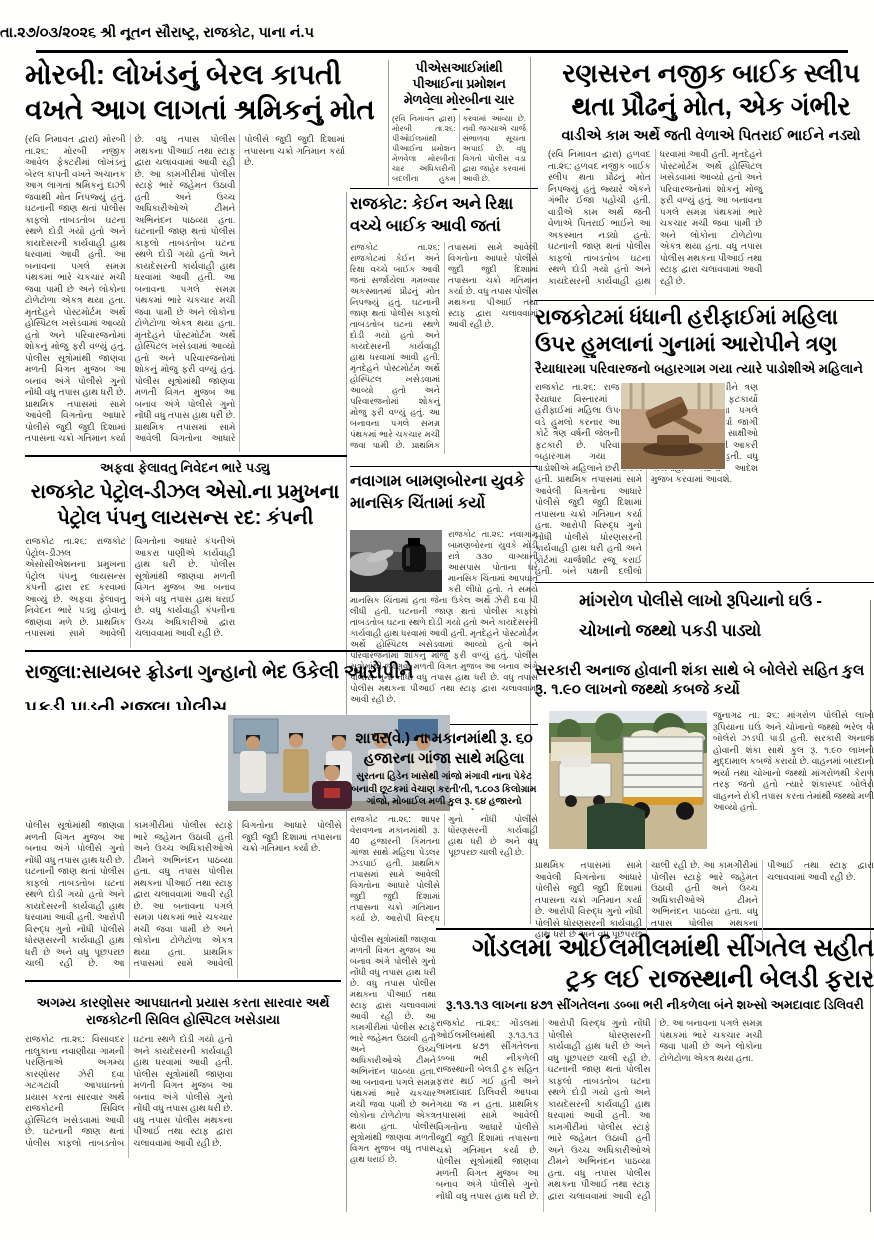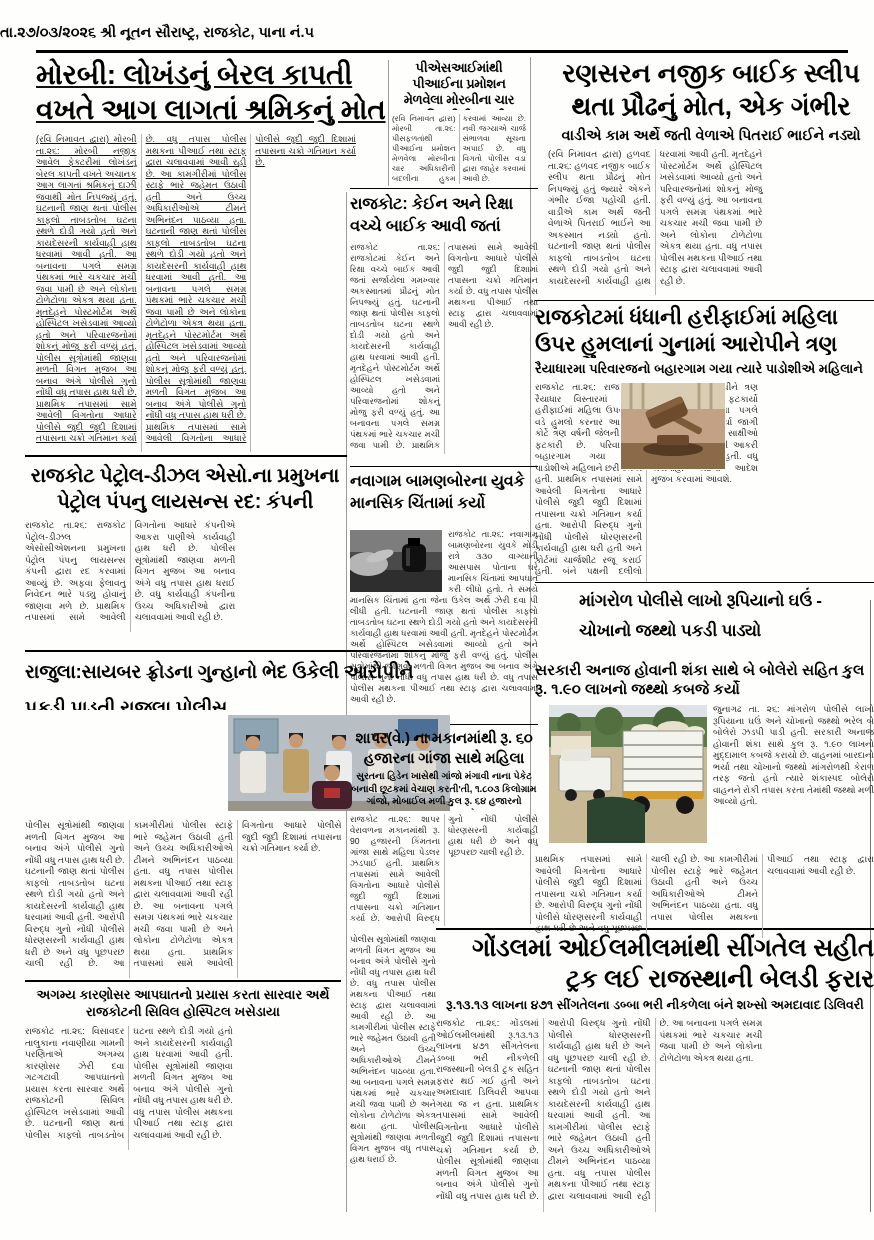--- a/index.html
+++ b/index.html
@@ -39,28 +39,28 @@
   <div class="hrule" style="left:350px;top:188px;width:188px;height:1px;"></div>
   <div class="hrule" style="left:535px;top:300px;width:339px;height:1px;"></div>
   <div class="hrule" style="left:25px;top:455px;width:322px;height:2px;"></div>
   <div class="hrule" style="left:350px;top:466px;width:188px;height:1px;"></div>
   <div class="hrule" style="left:535px;top:582px;width:339px;height:1px;"></div>
   <div class="hrule" style="left:25px;top:650px;width:425px;height:2px;"></div>
   <div class="hrule" style="left:350px;top:724px;width:188px;height:1px;"></div>
   <div class="hrule" style="left:436px;top:928px;width:438px;height:2px;"></div>
   <div class="hrule" style="left:25px;top:980px;width:316px;height:2px;"></div>
 
-  <section class="art" style="left:36px;top:57px;width:364px;text-decoration:underline;">
+  <section class="art" style="left:25px;top:57px;width:364px;">
     <h1 class="hl" style="font-size:28px;line-height:35px;height:70px;overflow:hidden;">મોરબી: લોખંડનું બેરલ કાપતી વખતે આગ લાગતાં શ્રમિકનું મોત</h1>
     <div class="body c3" style="margin-top:7px;width:320px;height:318px;">(રવિ નિમાવત દ્વારા) મોરબી તા.૨૬: મોરબી નજીક આવેલ ફેક્ટરીમાં લોખંડનું બેરલ કાપતી વખતે અચાનક આગ લાગતાં શ્રમિકનું દાઝી જવાથી મોત નિપજ્યું હતું. ઘટનાની જાણ થતાં પોલીસ કાફલો તાબડતોબ ઘટના સ્થળે દોડી ગયો હતો અને કાયદેસરની કાર્યવાહી હાથ ધરવામાં આવી હતી. આ બનાવના પગલે સમગ્ર પંથકમાં ભારે ચકચાર મચી જવા પામી છે અને લોકોના ટોળેટોળા એકત્ર થયા હતા. મૃતદેહને પોસ્ટમોર્ટમ અર્થે હોસ્પિટલ ખસેડવામાં આવ્યો હતો અને પરિવારજનોમાં શોકનું મોજુ ફરી વળ્યું હતું. પોલીસ સૂત્રોમાંથી જાણવા મળતી વિગત મુજબ આ બનાવ અંગે પોલીસે ગુનો નોંધી વધુ તપાસ હાથ ધરી છે. પ્રાથમિક તપાસમાં સામે આવેલી વિગતોના આધારે પોલીસે જુદી જુદી દિશામાં તપાસના ચક્રો ગતિમાન કર્યા છે. વધુ તપાસ પોલીસ મથકના પીઆઈ તથા સ્ટાફ દ્વારા ચલાવવામાં આવી રહી છે. આ કામગીરીમાં પોલીસ સ્ટાફે ભારે જહેમત ઉઠાવી હતી અને ઉચ્ચ અધિકારીઓએ ટીમને અભિનંદન પાઠવ્યા હતા. ઘટનાની જાણ થતાં પોલીસ કાફલો તાબડતોબ ઘટના સ્થળે દોડી ગયો હતો અને કાયદેસરની કાર્યવાહી હાથ ધરવામાં આવી હતી. આ બનાવના પગલે સમગ્ર પંથકમાં ભારે ચકચાર મચી જવા પામી છે અને લોકોના ટોળેટોળા એકત્ર થયા હતા. મૃતદેહને પોસ્ટમોર્ટમ અર્થે હોસ્પિટલ ખસેડવામાં આવ્યો હતો અને પરિવારજનોમાં શોકનું મોજુ ફરી વળ્યું હતું. પોલીસ સૂત્રોમાંથી જાણવા મળતી વિગત મુજબ આ બનાવ અંગે પોલીસે ગુનો નોંધી વધુ તપાસ હાથ ધરી છે. પ્રાથમિક તપાસમાં સામે આવેલી વિગતોના આધારે પોલીસે જુદી જુદી દિશામાં તપાસના ચક્રો ગતિમાન કર્યા છે.</div>
   </section>
 
   <section class="art" style="left:392px;top:60px;width:134px;">
     <h2 class="hl center" style="font-size:13px;line-height:16px;max-height:50px;overflow:hidden;">પીએસઆઈમાંથી પીઆઈના પ્રમોશન મેળવેલા મોરબીના ચાર અધિકારીની બદલી</h2>
-    <div class="body c2" style="margin-top:4px;height:70px;font-size:7.8px;column-gap:7px;">(રવિ નિમાવત દ્વારા) મોરબી તા.૨૬: પીસફળતાંથી પીઆઈના પ્રમોશન મેળવેલા મોરબીના ચાર અધિકારીની બદલીના હુકમ કરવામાં આવ્યા છે. નવી જગ્યાએ ચાર્જ સંભાળવા સૂચના અપાઈ છે. વધુ વિગતો પોલીસ વડા દ્વારા જાહેર કરવામાં આવી છે.</div>
+    <div class="body c2" style="margin-top:4px;height:70px;font-size:7.8px;column-gap:7px;">(રવિ નિમાવત દ્વારા) મોરબી તા.૨૬: પીઓઈલમાંથી પીઆઈના પ્રમોશન મેળવેલા મોરબીના ચાર અધિકારીની બદલીના હુકમ કરવામાં આવ્યા છે. નવી જગ્યાએ ચાર્જ સંભાળવા સૂચના અપાઈ છે. વધુ વિગતો પોલીસ વડા દ્વારા જાહેર કરવામાં આવી છે.</div>
   </section>
 
   <section class="art" style="left:548px;top:57px;width:326px;">
     <h1 class="hl center" style="font-size:26px;line-height:33px;height:66px;overflow:hidden;">રણસરન નજીક બાઈક સ્લીપ થતા પ્રૌઢનું મોત, એક ગંભીર</h1>
     <div class="sub center" style="font-size:14.5px;line-height:18px;margin-top:3px;height:18px;overflow:hidden;">વાડીએ કામ અર્થે જતી વેળાએ પિતરાઈ ભાઈને નડ્યો અકસ્માત</div>
     <div class="body c3" style="margin-top:5px;height:146px;">(રવિ નિમાવત દ્વારા) હળવદ તા.૨૬: હળવદ નજીક બાઈક સ્લીપ થતા પ્રૌઢનું મોત નિપજ્યું હતું જ્યારે એકને ગંભીર ઈજા પહોંચી હતી. વાડીએ કામ અર્થે જતી વેળાએ પિતરાઈ ભાઈને આ અકસ્માત નડ્યો હતો. ઘટનાની જાણ થતાં પોલીસ કાફલો તાબડતોબ ઘટના સ્થળે દોડી ગયો હતો અને કાયદેસરની કાર્યવાહી હાથ ધરવામાં આવી હતી. મૃતદેહને પોસ્ટમોર્ટમ અર્થે હોસ્પિટલ ખસેડવામાં આવ્યો હતો અને પરિવારજનોમાં શોકનું મોજુ ફરી વળ્યું હતું. આ બનાવના પગલે સમગ્ર પંથકમાં ભારે ચકચાર મચી જવા પામી છે અને લોકોના ટોળેટોળા એકત્ર થયા હતા. વધુ તપાસ પોલીસ મથકના પીઆઈ તથા સ્ટાફ દ્વારા ચલાવવામાં આવી રહી છે.</div>
   </section>
 
   <section class="art" style="left:350px;top:192px;width:188px;">
     <h2 class="hl" style="font-size:16.5px;line-height:22px;height:44px;overflow:hidden;">રાજકોટ: કેઈન અને રિક્ષા વચ્ચે બાઈક આવી જતાં પ્રૌઢનું મોત</h2>
@@ -87,20 +87,21 @@
         <rect x="52" y="30" width="34" height="7" rx="3" fill="#7c5a38" transform="rotate(28 52 30)"></rect>
         <g transform="rotate(-24 46 30)">
           <rect x="26" y="20" width="40" height="20" rx="5" fill="#6e4b2d"></rect>
           <rect x="26" y="20" width="40" height="7" rx="3" fill="#85613f"></rect>
         </g>
       </svg>
     </span>
   </section>
 
   <section class="art" style="left:25px;top:460px;width:320px;">
+    <div class="kicker" style="height:16px;overflow:hidden;">અફવા ફેલાવતુ નિવેદન ભારે પડ્યુ</div>
     <h2 class="hl center" style="font-size:20px;line-height:26px;height:52px;margin-top:2px;overflow:hidden;">રાજકોટ પેટ્રોલ-ડીઝલ એસો.ના પ્રમુખના પેટ્રોલ પંપનુ લાયસન્સ રદ: કંપની આકારા પાણીએ</h2>
     <div class="body c3" style="margin-top:6px;height:112px;">રાજકોટ તા.૨૬: રાજકોટ પેટ્રોલ-ડીઝલ એસોસીએશનના પ્રમુખના પેટ્રોલ પંપનુ લાયસન્સ કંપની દ્વારા રદ કરવામાં આવ્યું છે. અફવા ફેલાવતુ નિવેદન ભારે પડ્યુ હોવાનું જાણવા મળે છે. પ્રાથમિક તપાસમાં સામે આવેલી વિગતોના આધારે કંપનીએ આકરા પાણીએ કાર્યવાહી હાથ ધરી છે. પોલીસ સૂત્રોમાંથી જાણવા મળતી વિગત મુજબ આ બનાવ અંગે વધુ તપાસ હાથ ધરાઈ છે. વધુ કાર્યવાહી કંપનીના ઉચ્ચ અધિકારીઓ દ્વારા ચલાવવામાં આવી રહી છે.</div>
   </section>
 
   <section class="art" style="left:350px;top:470px;width:188px;">
     <h2 class="hl" style="font-size:16px;line-height:22px;height:44px;overflow:hidden;">નવાગામ બામણબોરના યુવકે માનસિક ચિંતામાં કર્યો આપઘાત</h2>
     <div class="body" style="margin-top:15px;height:200px;font-size:8.6px;">
       <span class="pf-l">
         <svg class="photo" width="92" height="62" viewBox="0 0 92 62">
           <rect width="92" height="62" fill="#4a4a4a"></rect>
@@ -113,21 +114,21 @@
           <rect x="56" y="18" width="4" height="18" fill="#3c3c3c"></rect>
         </svg>
       </span>
       <span>રાજકોટ તા.૨૬: નવાગામ બામણબોરના યુવકે મોડી રાત્રે ૩૩૦ વાગ્યાની આસપાસ પોતાના ઘરે માનસિક ચિંતામાં આપઘાત કરી લીધો હતો. તે સમયે માનસિક ચિંતામાં હતા જેના ઉકેલ અર્થે ઝેરી દવા પી લીધી હતી. ઘટનાની જાણ થતાં પોલીસ કાફલો તાબડતોબ ઘટના સ્થળે દોડી ગયો હતો અને કાયદેસરની કાર્યવાહી હાથ ધરવામાં આવી હતી. મૃતદેહને પોસ્ટમોર્ટમ અર્થે હોસ્પિટલ ખસેડવામાં આવ્યો હતો અને પરિવારજનોમાં શોકનું મોજુ ફરી વળ્યું હતું. પોલીસ સૂત્રોમાંથી જાણવા મળતી વિગત મુજબ આ બનાવ અંગે પોલીસે ગુનો નોંધી વધુ તપાસ હાથ ધરી છે. વધુ તપાસ પોલીસ મથકના પીઆઈ તથા સ્ટાફ દ્વારા ચલાવવામાં આવી રહી છે.</span>
     </div>
   </section>
 
   <section class="art" style="left:535px;top:586px;width:339px;">
     <h1 class="hl" style="font-size:17px;line-height:30px;height:60px;overflow:hidden;margin-left:44px;">માંગરોળ પોલીસે લાખો રૂપિયાનો ઘઉં - ચોખાનો જથ્થો પકડી પાડ્યો</h1>
     <div class="sub" style="font-size:15px;line-height:19px;margin-top:14px;height:38px;overflow:hidden;">સરકારી અનાજ હોવાની શંકા સાથે બે બોલેરો સહિત કુલ રૂ. ૧.૯૦ લાખનો જથ્થો કબજે કર્યો</div>
-    <div class="body" style="margin-top:6px;height:146px;">
+    <div class="body" style="margin-top:12px;height:146px;">
       <span class="pf-l" style="margin-left:14px;">
         <svg class="photo" width="158" height="138" viewBox="0 0 158 138">
           <rect width="158" height="138" fill="#c9b894"></rect>
           <rect width="158" height="26" fill="#dde3e6"></rect>
           <rect y="12" width="158" height="30" fill="#5d7a49"></rect>
           <circle cx="20" cy="20" r="12" fill="#4e6a3d"></circle>
             <circle cx="60" cy="16" r="14" fill="#526f40"></circle>
             <circle cx="120" cy="18" r="16" fill="#49653a"></circle>
           <rect x="2" y="26" width="40" height="24" fill="#e9e2cd"></rect>
             <rect x="2" y="26" width="40" height="5" fill="#b8aa8c"></rect>
@@ -186,28 +187,28 @@
             <rect x="96" y="73" width="16" height="10" fill="#b33333"></rect>
         </svg>
       </span>
     </div>
     <div class="body c4" style="margin-top:6px;height:158px;">પોલીસ સૂત્રોમાંથી જાણવા મળતી વિગત મુજબ આ બનાવ અંગે પોલીસે ગુનો નોંધી વધુ તપાસ હાથ ધરી છે. ઘટનાની જાણ થતાં પોલીસ કાફલો તાબડતોબ ઘટના સ્થળે દોડી ગયો હતો અને કાયદેસરની કાર્યવાહી હાથ ધરવામાં આવી હતી. આરોપી વિરુદ્ધ ગુનો નોંધી પોલીસે ધોરણસરની કાર્યવાહી હાથ ધરી છે અને વધુ પૂછપરછ ચાલી રહી છે. આ કામગીરીમાં પોલીસ સ્ટાફે ભારે જહેમત ઉઠાવી હતી અને ઉચ્ચ અધિકારીઓએ ટીમને અભિનંદન પાઠવ્યા હતા. વધુ તપાસ પોલીસ મથકના પીઆઈ તથા સ્ટાફ દ્વારા ચલાવવામાં આવી રહી છે. આ બનાવના પગલે સમગ્ર પંથકમાં ભારે ચકચાર મચી જવા પામી છે અને લોકોના ટોળેટોળા એકત્ર થયા હતા. પ્રાથમિક તપાસમાં સામે આવેલી વિગતોના આધારે પોલીસે જુદી જુદી દિશામાં તપાસના ચક્રો ગતિમાન કર્યા છે.</div>
   </section>
 
   <section class="art" style="left:350px;top:728px;width:188px;">
     <h2 class="hl center" style="font-size:15px;line-height:20px;height:40px;overflow:hidden;">શાપર(વે.) ના મકાનમાંથી રૂ. ૬૦ હજારના ગાંજા સાથે મહિલા પેડલર ઝડપાઈ</h2>
     <div class="sub center" style="font-size:9.5px;line-height:12.5px;margin-top:2px;height:40px;overflow:hidden;">સુરતના હિડેન ખાસેથી ગાંજો મંગાવી નાના પેકેટ બનાવી છૂટકમાં વેચાણ કરતી'તી, ૧.૮૦૩ કિલોગ્રામ ગાંજો, મોબાઈલ મળી કુલ રૂ. ૬૪ હજારનો મુદ્દામાલ કબજે</div>
-    <div class="body c2" style="margin-top:4px;height:112px;font-size:8.6px;">રાજકોટ તા.૨૬: શાપર વેરાવળના મકાનમાંથી રૂ. 90 હજારની કિંમતના ગાંજા સાથે મહિલા પેડલર ઝડપાઈ હતી. પ્રાથમિક તપાસમાં સામે આવેલી વિગતોના આધારે પોલીસે જુદી જુદી દિશામાં તપાસના ચક્રો ગતિમાન કર્યા છે. આરોપી વિરુદ્ધ ગુનો નોંધી પોલીસે ધોરણસરની કાર્યવાહી હાથ ધરી છે અને વધુ પૂછપરછ ચાલી રહી છે.</div>
+    <div class="body c2" style="margin-top:4px;height:112px;font-size:8.6px;">રાજકોટ તા.૨૬: શાપર વેરાવળના મકાનમાંથી રૂ. 40 હજારની કિંમતના ગાંજા સાથે મહિલા પેડલર ઝડપાઈ હતી. પ્રાથમિક તપાસમાં સામે આવેલી વિગતોના આધારે પોલીસે જુદી જુદી દિશામાં તપાસના ચક્રો ગતિમાન કર્યા છે. આરોપી વિરુદ્ધ ગુનો નોંધી પોલીસે ધોરણસરની કાર્યવાહી હાથ ધરી છે અને વધુ પૂછપરછ ચાલી રહી છે.</div>
     <div class="body" style="margin-top:8px;width:86px;height:276px;font-size:8.6px;">પોલીસ સૂત્રોમાંથી જાણવા મળતી વિગત મુજબ આ બનાવ અંગે પોલીસે ગુનો નોંધી વધુ તપાસ હાથ ધરી છે. વધુ તપાસ પોલીસ મથકના પીઆઈ તથા સ્ટાફ દ્વારા ચલાવવામાં આવી રહી છે. આ કામગીરીમાં પોલીસ સ્ટાફે ભારે જહેમત ઉઠાવી હતી અને ઉચ્ચ અધિકારીઓએ ટીમને અભિનંદન પાઠવ્યા હતા. આ બનાવના પગલે સમગ્ર પંથકમાં ભારે ચકચાર મચી જવા પામી છે અને લોકોના ટોળેટોળા એકત્ર થયા હતા. પોલીસ સૂત્રોમાંથી જાણવા મળતી વિગત મુજબ વધુ તપાસ હાથ ધરાઈ છે.</div>
   </section>
 
   <section class="art" style="left:436px;top:932px;width:438px;">
     <h1 class="hl center" style="font-size:25px;line-height:31px;height:62px;overflow:hidden;text-align:right;">ગોંડલમાં ઓઈલમીલમાંથી સીંગતેલ સહીત ટ્રક લઈ રાજસ્થાની બેલડી ફરાર</h1>
     <div class="sub center" style="font-size:12.5px;line-height:16px;margin-top:3px;height:16px;overflow:hidden;">રૂ.૧૩.૧૩ લાખના ૪૭૧ સીંગતેલના ડબ્બા ભરી નીકળેલા બંને શખ્સો અમદાવાદ ડિલિવરી આપવા ગયા જ નહિ</div>
     <div class="body c4" style="margin-top:5px;height:194px;">રાજકોટ તા.૨૬: ગોંડલમાં ઓઈલમીલમાંથી રૂ.૧૩.૧૩ લાખના ૪૭૧ સીંગતેલના ડબ્બા ભરી નીકળેલી રાજસ્થાની બેલડી ટ્રક સહિત ફરાર થઈ ગઈ હતી અને અમદાવાદ ડિલિવરી આપવા ગયા જ ન હતા. પ્રાથમિક તપાસમાં સામે આવેલી વિગતોના આધારે પોલીસે જુદી જુદી દિશામાં તપાસના ચક્રો ગતિમાન કર્યા છે. પોલીસ સૂત્રોમાંથી જાણવા મળતી વિગત મુજબ આ બનાવ અંગે પોલીસે ગુનો નોંધી વધુ તપાસ હાથ ધરી છે. આરોપી વિરુદ્ધ ગુનો નોંધી પોલીસે ધોરણસરની કાર્યવાહી હાથ ધરી છે અને વધુ પૂછપરછ ચાલી રહી છે. ઘટનાની જાણ થતાં પોલીસ કાફલો તાબડતોબ ઘટના સ્થળે દોડી ગયો હતો અને કાયદેસરની કાર્યવાહી હાથ ધરવામાં આવી હતી. આ કામગીરીમાં પોલીસ સ્ટાફે ભારે જહેમત ઉઠાવી હતી અને ઉચ્ચ અધિકારીઓએ ટીમને અભિનંદન પાઠવ્યા હતા. વધુ તપાસ પોલીસ મથકના પીઆઈ તથા સ્ટાફ દ્વારા ચલાવવામાં આવી રહી છે. આ બનાવના પગલે સમગ્ર પંથકમાં ભારે ચકચાર મચી જવા પામી છે અને લોકોના ટોળેટોળા એકત્ર થયા હતા.</div>
   </section>
 
   <section class="art" style="left:25px;top:984px;width:316px;">
-    <div class="sub center" style="font-size:13px;line-height:17px;margin-top:2px;height:34px;overflow:hidden;">અગમ્ય કારણોસર આપઘાતનો પ્રયાસ કરતા સારવાર અર્થે રાજકોટની સિવિલ હોસ્પિટલ ખસેડાયા</div>
+    <div class="sub center" style="font-size:13px;line-height:17px;margin-top:10px;height:34px;overflow:hidden;">અગમ્ય કારણોસર આપઘાતનો પ્રયાસ કરતા સારવાર અર્થે રાજકોટની સિવિલ હોસ્પિટલ ખસેડાયા</div>
     <div class="body c3" style="margin-top:6px;height:124px;">રાજકોટ તા.૨૬: વિસાવદર તાલુકાના નવાણીયા ગામની પરણિતાએ અગમ્ય કારણોસર ઝેરી દવા ગટગટાવી આપઘાતનો પ્રયાસ કરતા સારવાર અર્થે રાજકોટની સિવિલ હોસ્પિટલ ખસેડવામાં આવી છે. ઘટનાની જાણ થતાં પોલીસ કાફલો તાબડતોબ ઘટના સ્થળે દોડી ગયો હતો અને કાયદેસરની કાર્યવાહી હાથ ધરવામાં આવી હતી. પોલીસ સૂત્રોમાંથી જાણવા મળતી વિગત મુજબ આ બનાવ અંગે પોલીસે ગુનો નોંધી વધુ તપાસ હાથ ધરી છે. વધુ તપાસ પોલીસ મથકના પીઆઈ તથા સ્ટાફ દ્વારા ચલાવવામાં આવી રહી છે.</div>
   </section>
 
 </div>
 
 </body></html>

